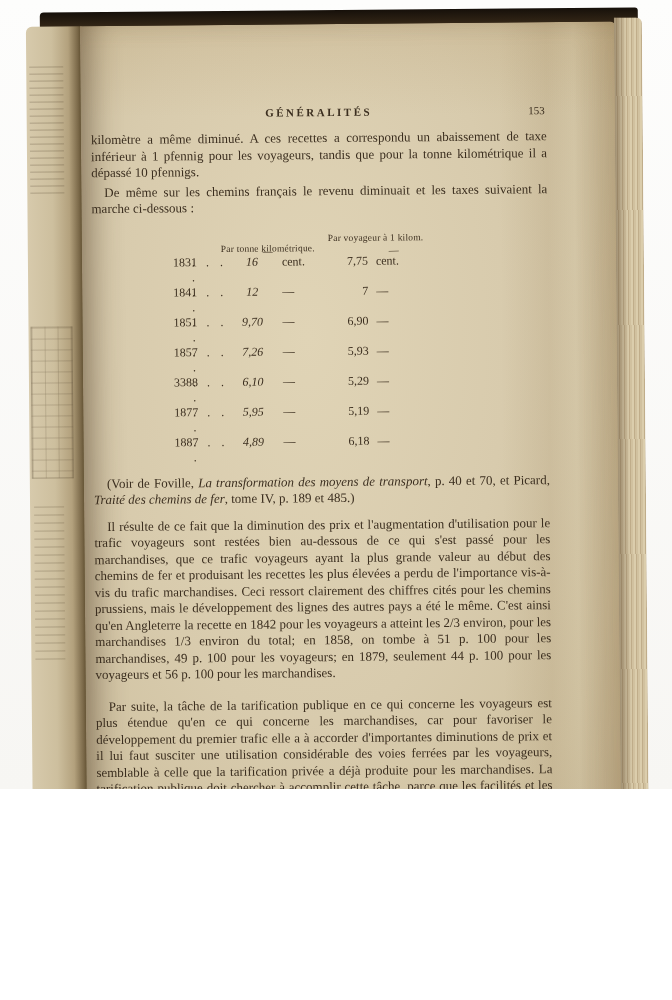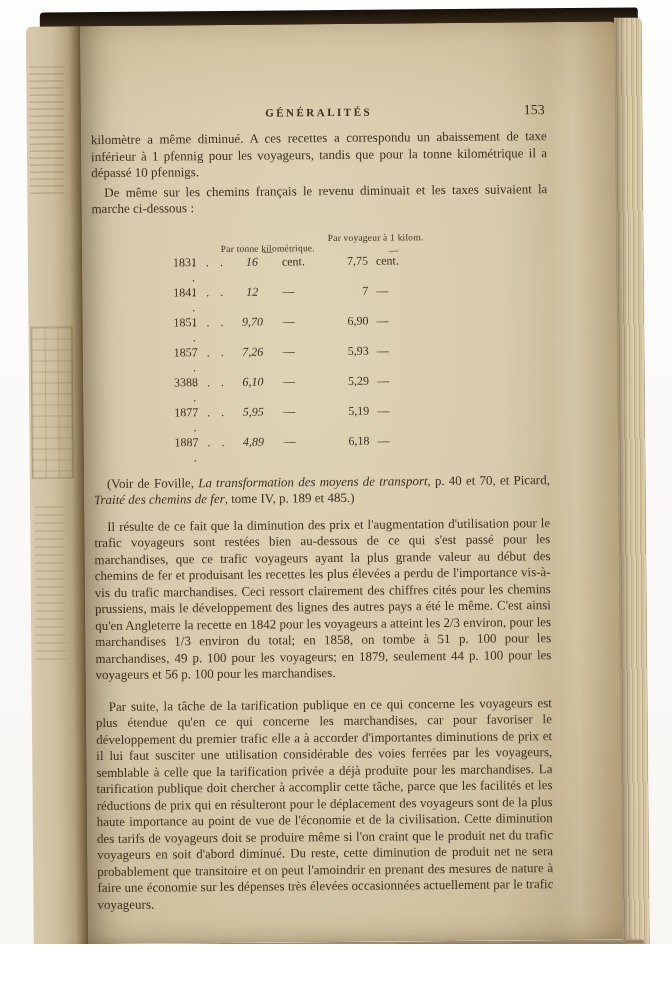--- a/index.html
+++ b/index.html
@@ -1,17 +1,17 @@
 <!DOCTYPE html>
 <html lang="fr"><head>
 <meta charset="utf-8">
 <style>
   html,body { margin:0; padding:0; background:#ffffff; }
   .photo {
-    position:relative; width:672px; height:944px;
+    position:relative; width:672px; height:789px;
     background:linear-gradient(180deg,#fdfdfc 0%,#f7f6f3 100%);
     overflow:hidden;
     font-family:"Liberation Serif","DejaVu Serif",serif;
   }
 
   
   .book {
     position:absolute; left:30px; top:8px; width:616px; height:980px;
     transform:rotate(-0.5deg); transform-origin:50% 50%;
   }
@@ -74,21 +74,21 @@
     border-radius:4px 2px 10px 8px;
     box-shadow:0 8px 14px rgba(0,0,0,.30);
   }
 
   
   .page-header { position:relative; height:16px; margin-bottom:10px; }
   .running-title {
     display:block; text-align:center;
     font-size:11px; letter-spacing:2.5px; font-weight:bold;
   }
-  .page-number { position:absolute; right:2px; top:0; font-size:14px; }
+  .page-number { position:absolute; right:2px; top:0; font-size:11px; }
 
   p.para { margin:3px 0; text-align:justify; }
   p.indent { text-indent:13px; }
   p.last { margin-top:15px; }
 
   
   .rates-table { margin:14px 0 10px 0; font-size:12px; }
   .thead { position:relative; height:13px; font-size:9.5px; letter-spacing:.2px; }
   .th1 { position:absolute; left:120px; width:112px; text-align:center;margin-top:10px; }
   .th2 { position:absolute; left:236px; width:132px; text-align:left; }

